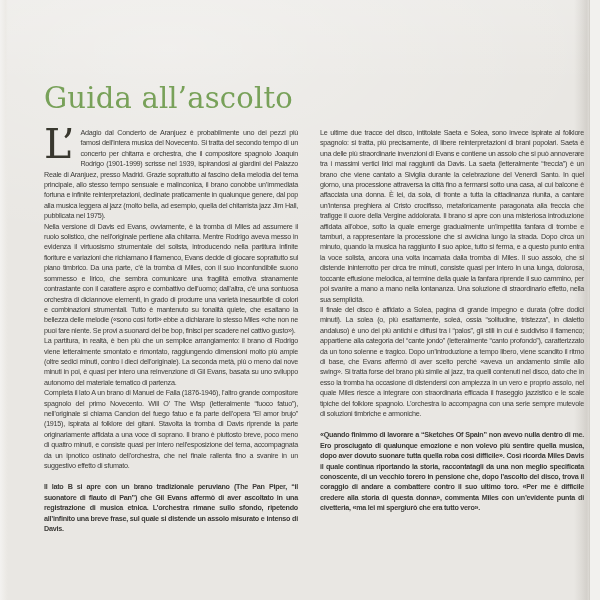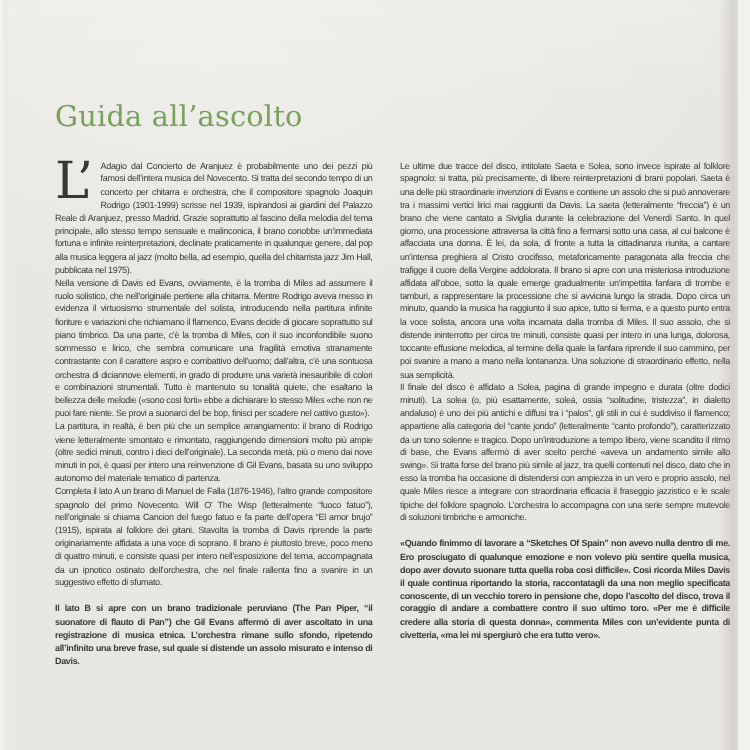--- a/index.html
+++ b/index.html
@@ -27,21 +27,21 @@
     position:absolute;top:0;right:10px;width:16px;height:600px;
     background:linear-gradient(to right, rgba(125,117,106,0) 0%, rgba(125,117,106,0.10) 45%, rgba(125,117,106,0.20) 80%, rgba(125,117,106,0.08) 100%);
   }
   .next-page-strip{
     position:absolute;top:0;right:0;width:10px;height:600px;
     background:#f2f1ee;border-left:1px solid #d2cfc9;
   }
   .page-title{
     position:absolute;left:44px;top:62px;
     font-family:"DejaVu Serif",serif;
-    font-size:23px;line-height:34px;font-weight:500;
+    font-size:29px;line-height:34px;font-weight:500;
     color:#78a159;letter-spacing:0.2px;
     white-space:nowrap;
   }
   .col{
     position:absolute;top:128px;
     font-size:7.2px;line-height:10.4px;letter-spacing:-0.26px;
     color:#3b3a37;text-align:justify;
   }
   .col-left{left:44px;width:254px;}
   .col-right{left:320px;width:264px;}

